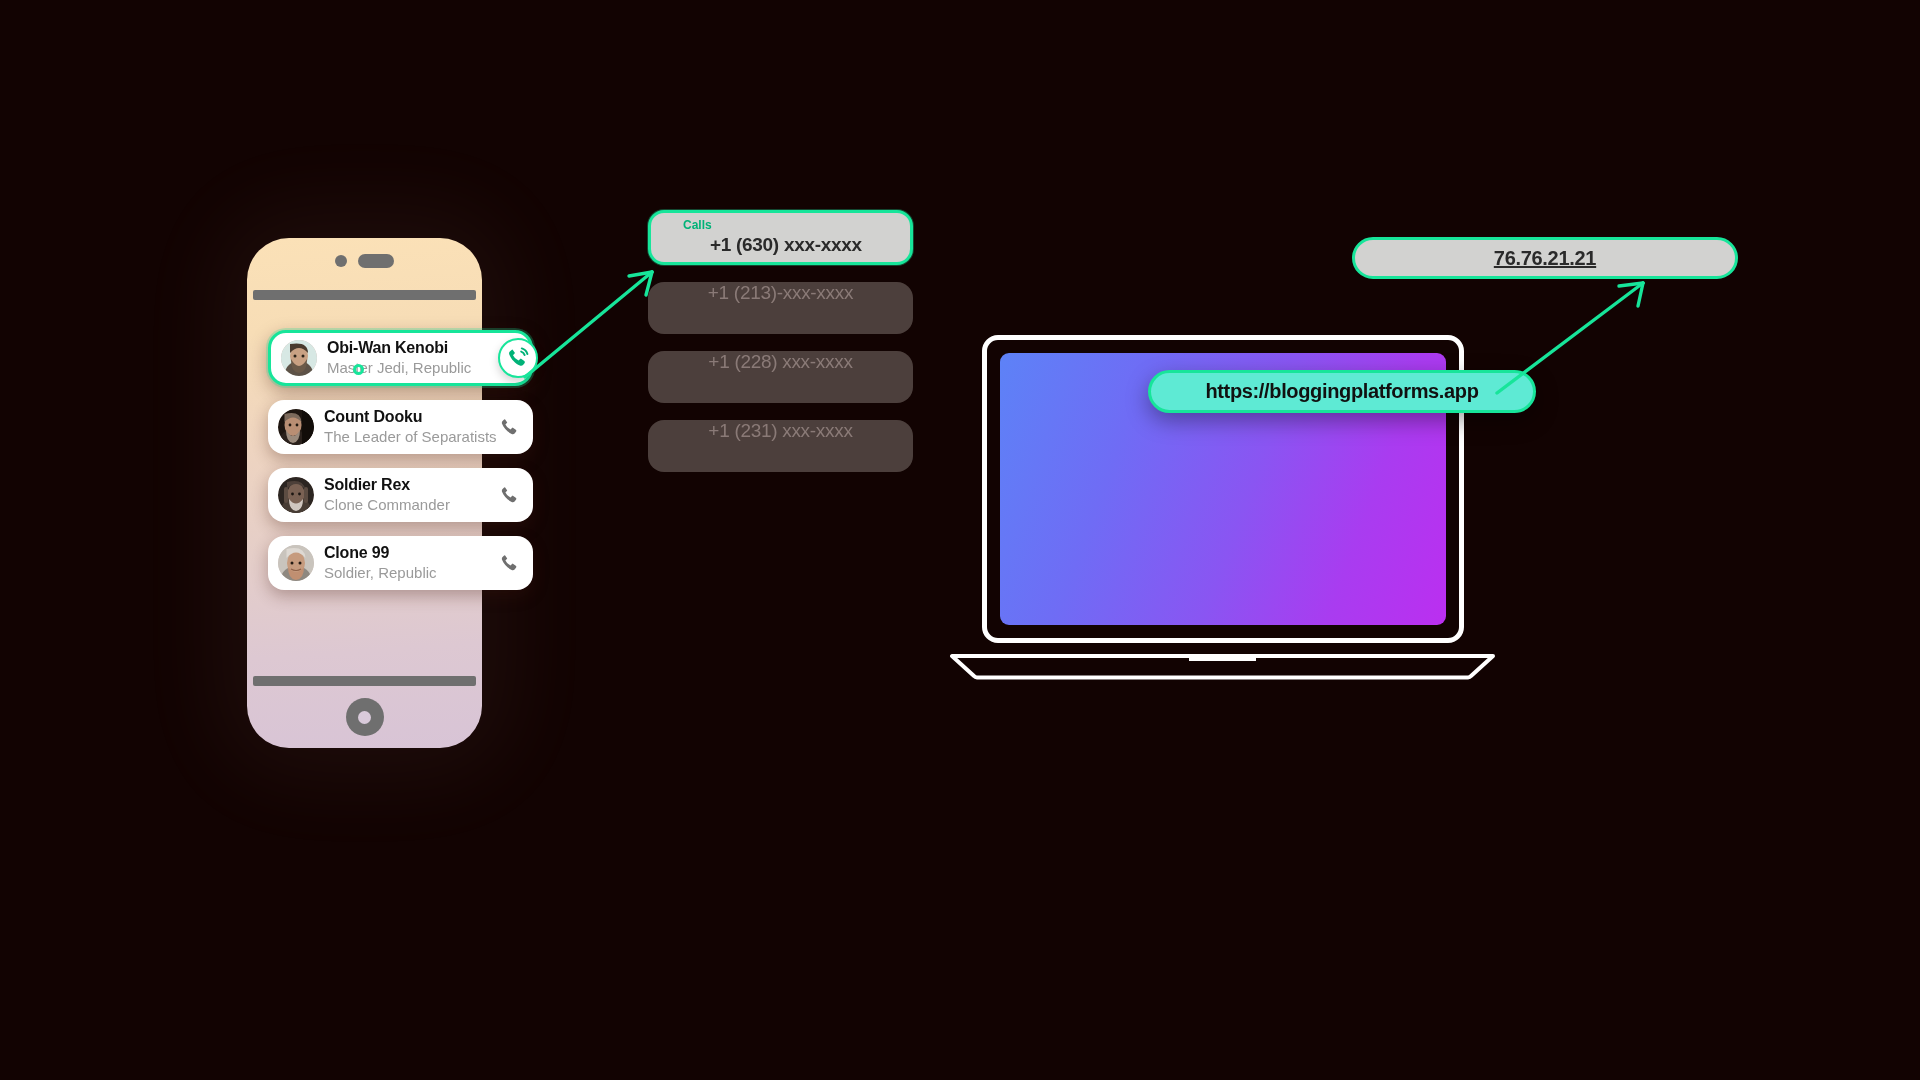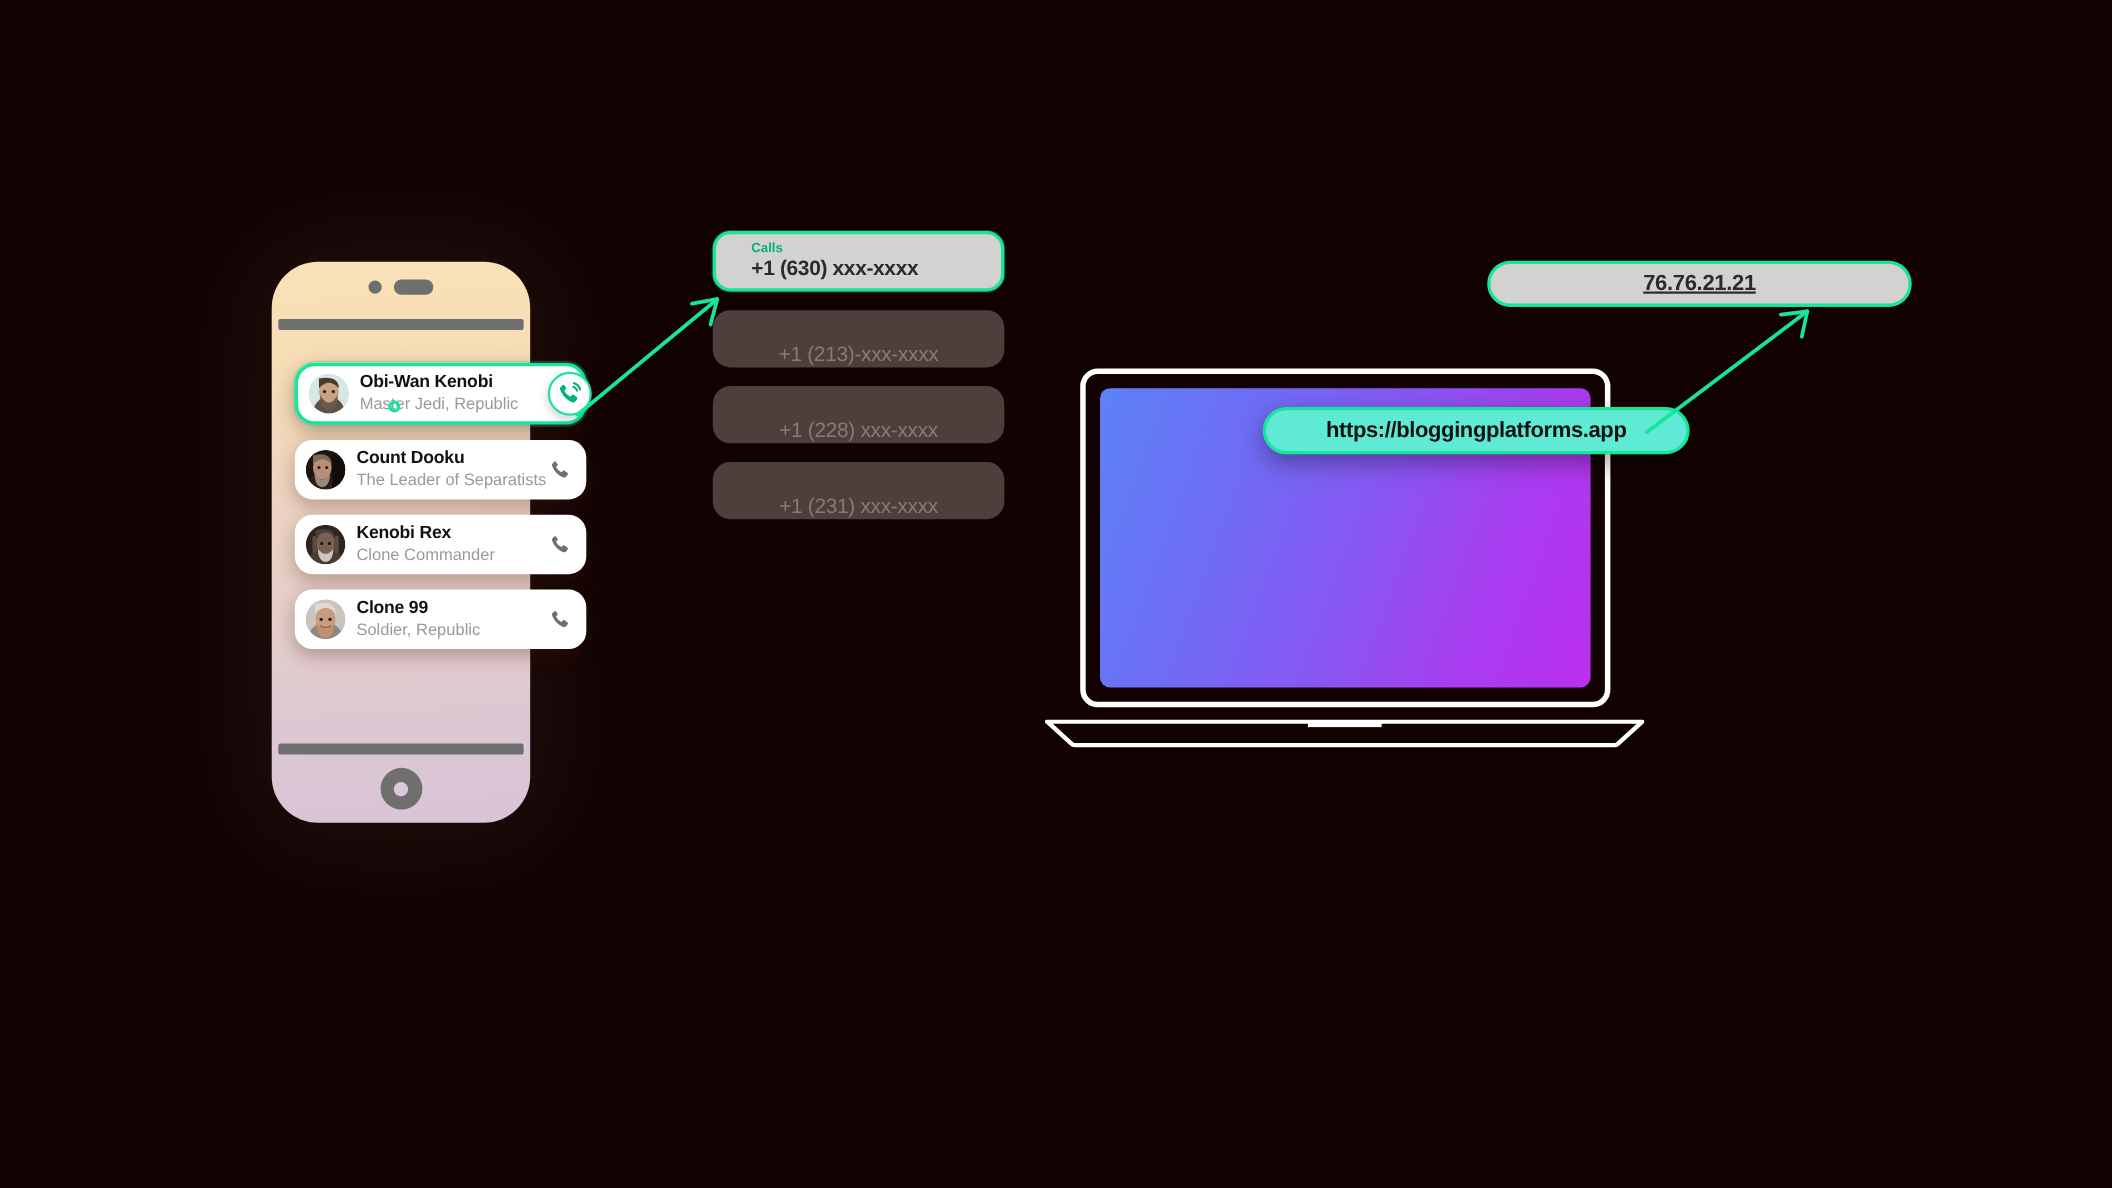--- a/index.html
+++ b/index.html
@@ -97,26 +97,26 @@
     position:relative; height:55px; border-radius:16px;
     border:3px solid #17e59a; background:#d2d2d0;
     padding:5px 0 16px 32px;
     box-shadow:0 0 0 1px rgba(23,229,154,0.3);
   }
   #calls-label{
     font-size:12px; font-weight:bold; color:#00b277; line-height:1.25;
   }
   #calls-number{
     font-size:19px; font-weight:bold; color:#2a2a2a;
-    letter-spacing:-0.3px; line-height:1.25;
+    letter-spacing:-0.3px; line-height:1.25;margin-left:27px;
   }
   .dim-card{
     margin-top:17px; height:52px; border-radius:16px;
     background:#4c3f3c;
-    display:flex; align-items:flex-end; justify-content:center;
+    display:flex; align-items:flex-start; justify-content:center;
   }
   .dim-number{
     font-size:19px; color:#8a7a77; letter-spacing:-0.3px;
   }
 
   
   #laptop{ position:absolute; left:950px; top:335px; width:545px; height:345px; }
   #laptop-lid{
     position:absolute; left:32px; top:0; width:482px; height:308px;
     border:5px solid #ffffff; border-radius:16px; background:#120302;
@@ -248,21 +248,21 @@
           <path d="M9 12 q9-10 18 0 q-2-11-18-7z" fill="#4d4039"></path>
           <rect x="6" y="10" width="4" height="16" rx="2" fill="#5c4c42"></rect>
           <rect x="26" y="10" width="4" height="16" rx="2" fill="#5c4c42"></rect>
           <path d="M11 22 q7 9 14 0 q0 11-7 12 q-7-1-7-12z" fill="#cfc6bf"></path>
           <circle cx="14.5" cy="17" r="1.4" fill="#1b1511"></circle>
               <circle cx="21.5" cy="17" r="1.4" fill="#1b1511"></circle>
         </g>
           </svg>
       </div>
       <div class="contact-text">
-        <div class="contact-name">Kenobi Rex</div>
+        <div class="contact-name">Soldier Rex</div>
         <div class="contact-role">Clone Commander</div>
       </div>
       <div class="call-btn-plain">
         <svg viewBox="0 0 24 24">
             <path d="M6.5 3.5 L9 7 L7 9.2 a11 11 0 0 0 5.5 5.4 L14.8 12.5 L18.3 15 a1.6 1.6 0 0 1 .2 2.2 l-1.5 1.8 c-.8 .9 -2.1 1 -3.2 .5 C9.3 17.6 5.2 13.4 3.3 8.5 c-.4 -1.1 -.2 -2.3 .6 -3 L5.6 3.9 a1.2 1.2 0 0 1 .9 -.4z" fill="currentColor"></path>
           </svg>
       </div>
     </div>
 
     <div class="contact">

